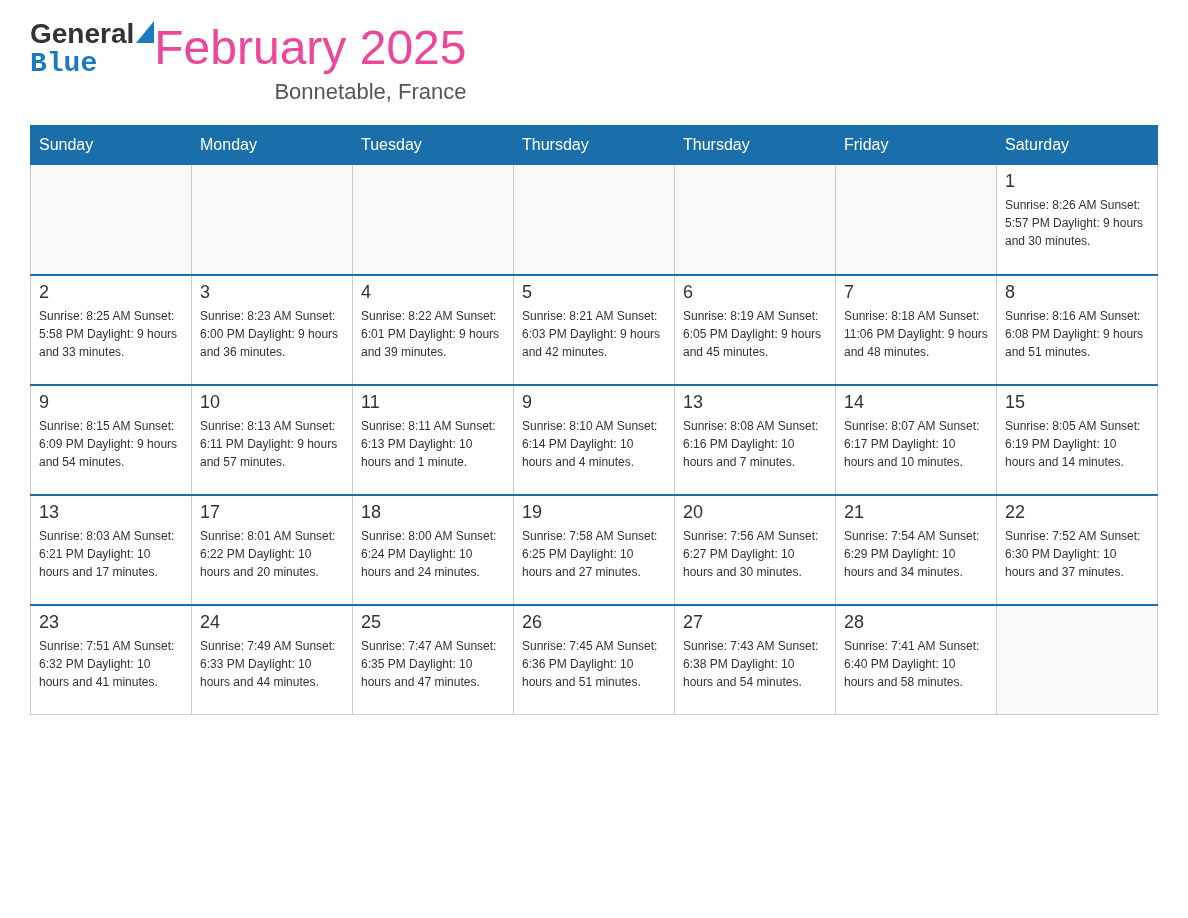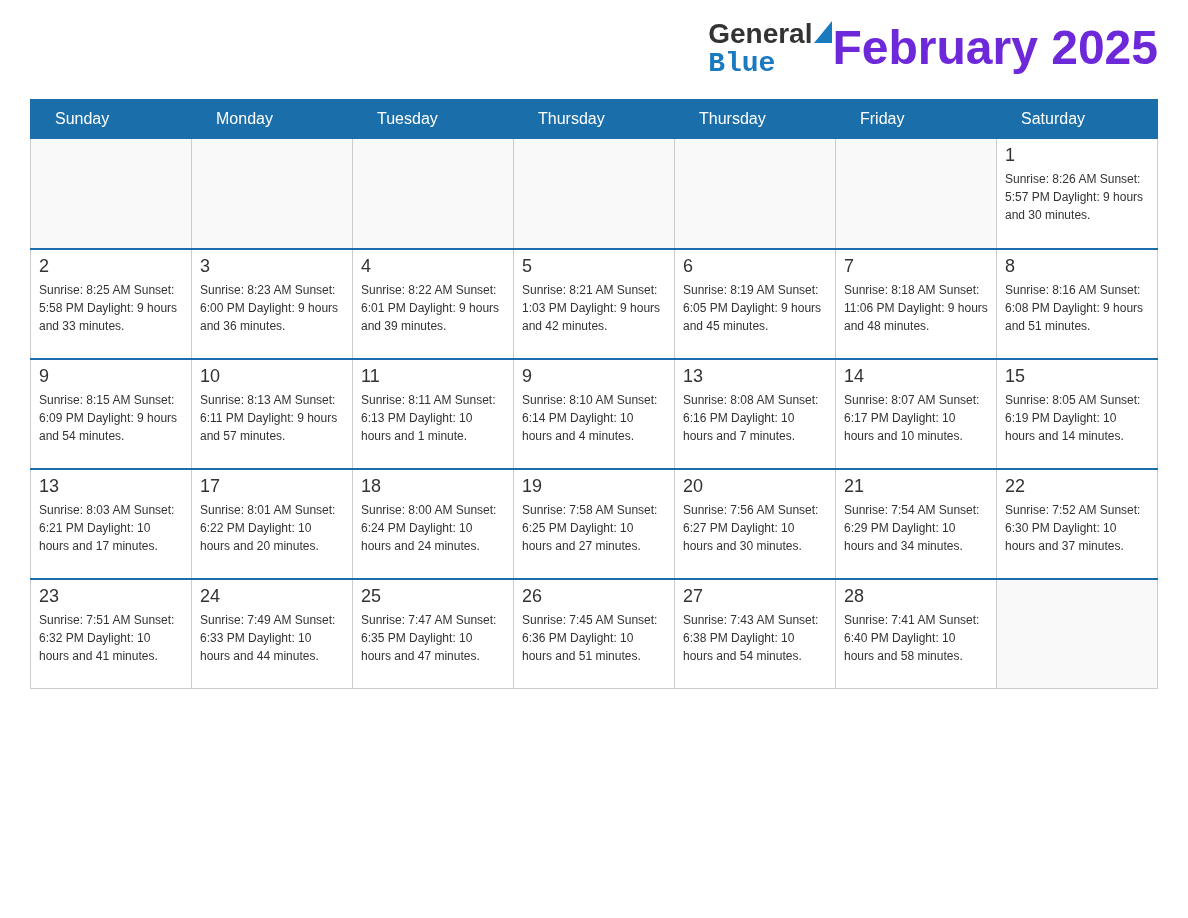--- a/index.html
+++ b/index.html
@@ -4,21 +4,21 @@
   <style>
     * { box-sizing: border-box; margin: 0; padding: 0; }
     body {
       font-family: Arial, sans-serif;
       background: #fff;
       padding: 20px 30px;
       color: #333;
     }
     .header {
       display: flex;
-      justify-content: flex-end;
+      justify-content: flex-start;
       align-items: flex-start;
       margin-bottom: 20px;
     }
     .logo {
       display: flex;
       align-items: center;
     }
     .logo-text-general {
       font-size: 28px;
       font-weight: bold;
@@ -37,36 +37,36 @@
       color: #1a7abf;
       font-size: 28px;
       font-weight: bold;
       font-family: Liberation Mono, monospace;
     }
     .title-section {
       text-align: right;
     }
     .calendar-title {
       font-size: 48px;
-      font-weight: bold;
-      color: #6d28d9;
+      font-weight: normal;
+      color: #ec4899;
     }
     .calendar-subtitle {
       font-size: 22px;
       color: #555;
       margin-top: 4px;
     }
     .calendar {
       width: 100%;
       border-collapse: collapse;
     }
     .calendar th {
       background-color: #1a6eaa;
       color: #fff;
-      padding: 10px 24px;
+      padding: 10px 8px;
       text-align: left;
       font-size: 16px;
       font-weight: normal;
       border: 1px solid #1a6eaa;
     }
     .calendar td {
       border: 1px solid #ccc;
       vertical-align: top;
       padding: 6px 8px;
       width: 14.28%;
@@ -104,20 +104,21 @@
           <svg width="18" height="22" viewBox="0 0 18 22">
             <polygon points="0,22 18,22 18,0" fill="#1a7abf"></polygon>
           </svg>
         </span>
       </div>
       <div class="logo-line2">Blue</div>
     </div>
   </div>
   <div class="title-section">
     <div class="calendar-title">February 2025</div>
+    <div class="calendar-subtitle">Bonnetable, France</div>
   </div>
 </div>
 
 <table class="calendar">
   <thead>
     <tr>
       <th>Sunday</th>
       <th>Monday</th>
       <th>Tuesday</th>
       <th>Thursday</th>
@@ -156,21 +157,21 @@
         </td>
         <td>
           <span class="day-number">4</span>
           <div class="day-info">Sunrise: 8:22 AM
 Sunset: 6:01 PM
 Daylight: 9 hours and 39 minutes.</div>
         </td>
         <td>
           <span class="day-number">5</span>
           <div class="day-info">Sunrise: 8:21 AM
-Sunset: 1:03 PM
+Sunset: 6:03 PM
 Daylight: 9 hours and 42 minutes.</div>
         </td>
         <td>
           <span class="day-number">6</span>
           <div class="day-info">Sunrise: 8:19 AM
 Sunset: 6:05 PM
 Daylight: 9 hours and 45 minutes.</div>
         </td>
         <td>
           <span class="day-number">7</span>

